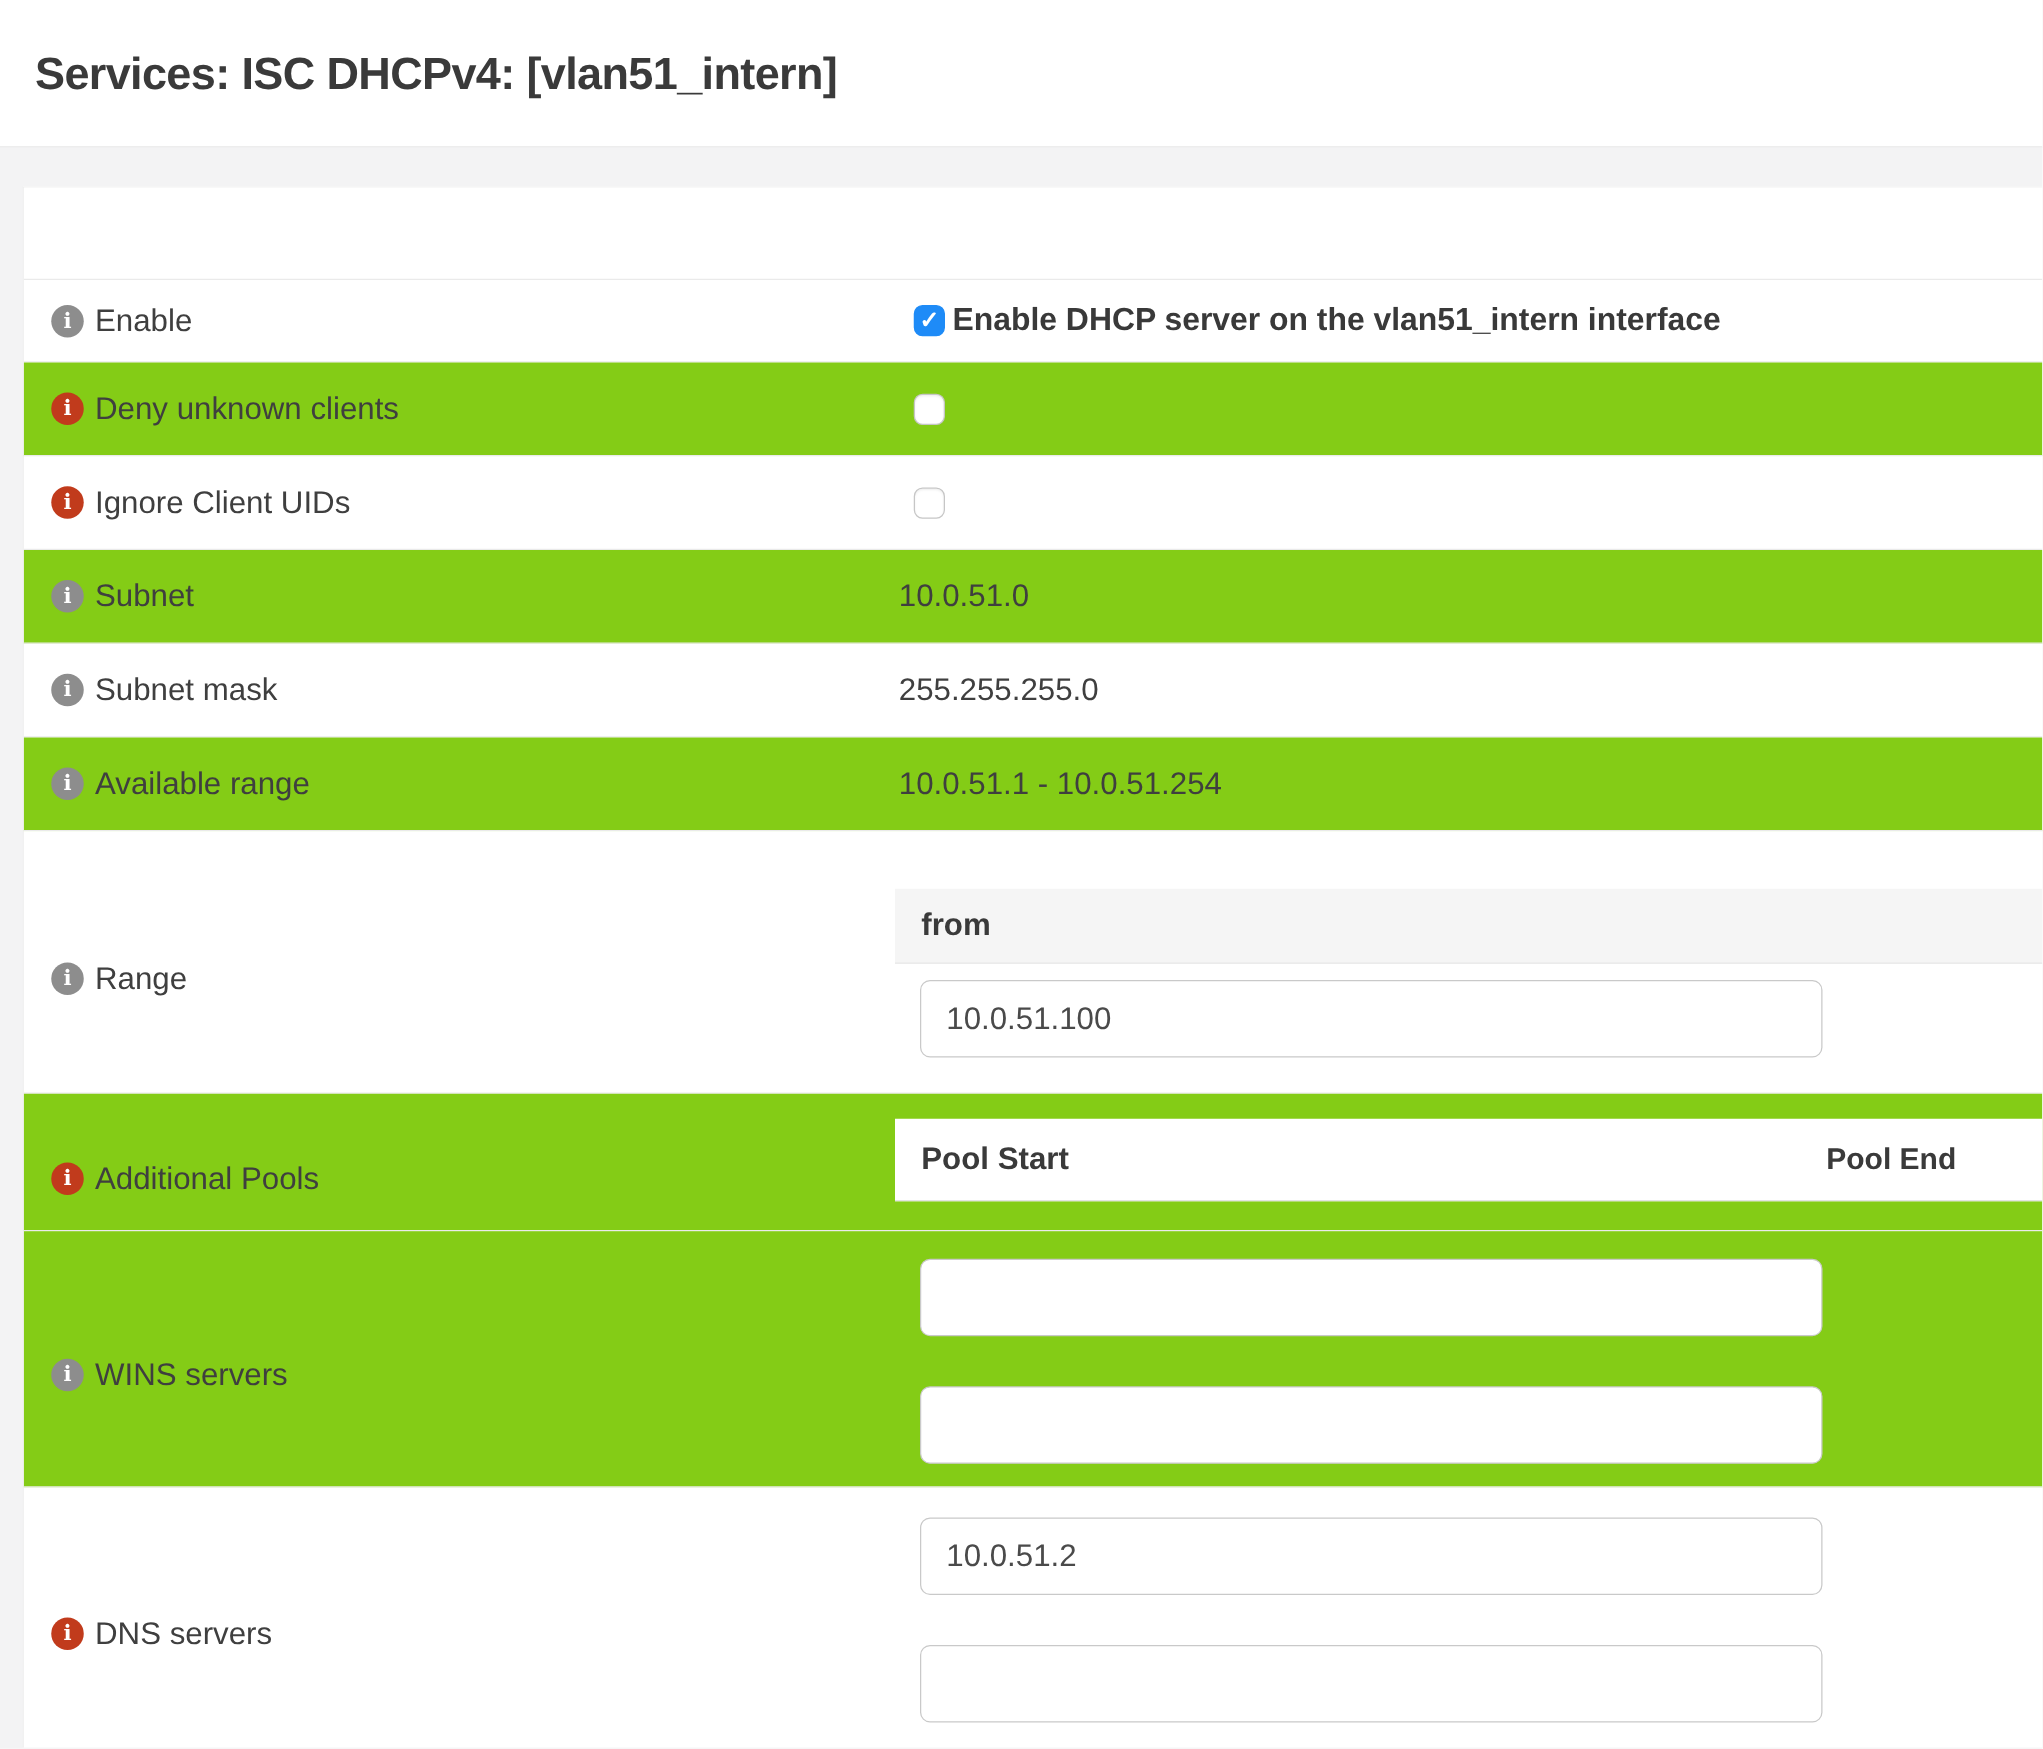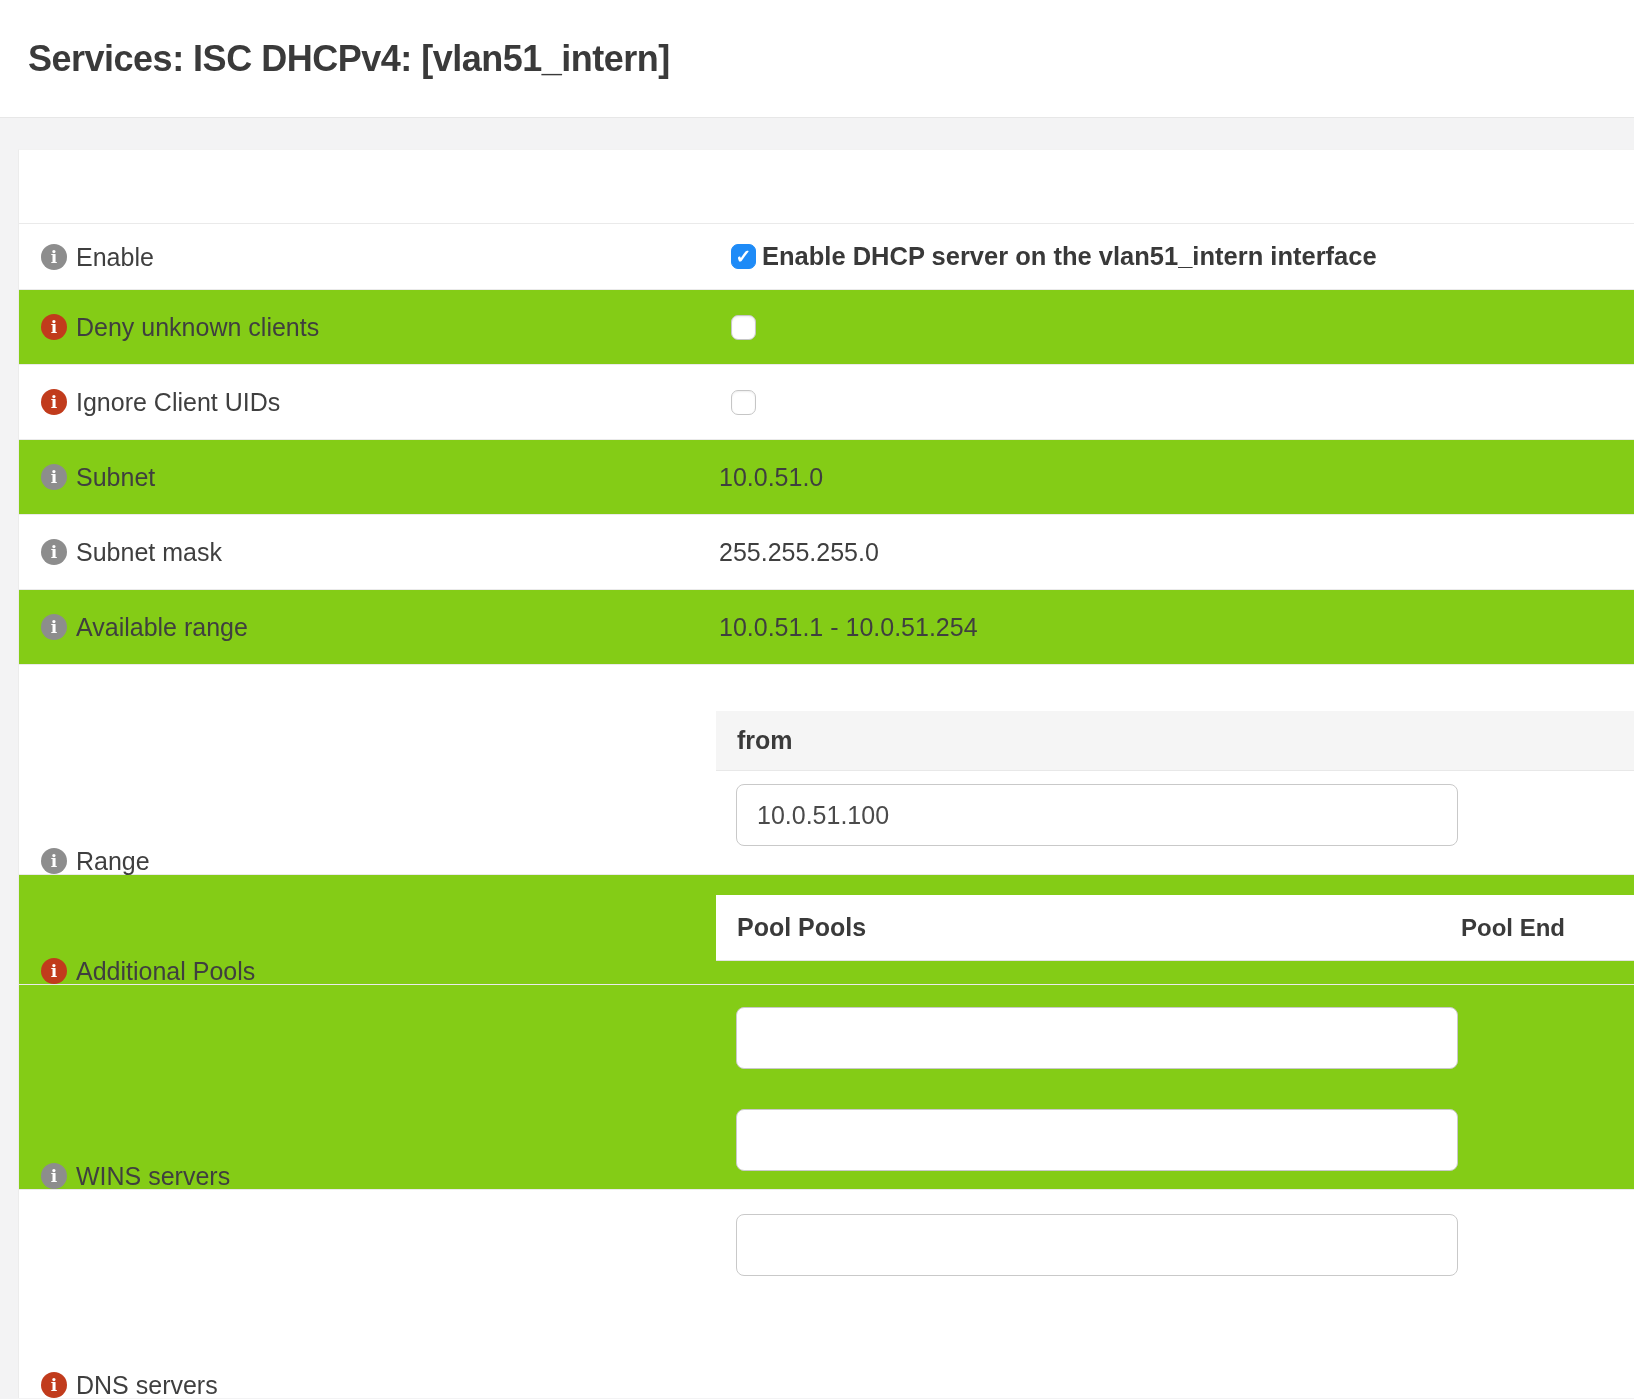--- a/index.html
+++ b/index.html
@@ -41,21 +41,21 @@
   .row-range { min-height: 210px; }
   .row-pools { min-height: 110px; }
   .row-wins  { min-height: 205px; }
   .row-dns   { min-height: 208px; border-bottom: none; }
 
   .row-label {
     width: 697px; flex-shrink: 0;
     display: flex; align-items: center; gap: 9px;
     padding-left: 22px;
   }
-  .row.tall .row-label { align-items: flex-end; padding-top: 26px; }
+  .row.tall .row-label { align-items: center; padding-top: 26px; }
   .label-text { font-size: 25px; color: #3f3f3f; line-height: 26px; }
 
   .info-icon {
     width: 26px; height: 26px; border-radius: 50%;
     color: #ffffff; flex-shrink: 0;
     display: flex; align-items: center; justify-content: center;
     font-family: "DejaVu Serif", serif; font-weight: bold; font-size: 17px;
     cursor: pointer;
   }
   .info-icon::after { content: "i"; }
@@ -204,21 +204,21 @@
       </div>
     </div>
 
     <div class="row row-pools tall striped">
       <div class="row-label">
         <span class="info-icon red"></span>
         <span class="label-text">Additional Pools</span>
       </div>
       <div class="row-control">
         <div class="pools-header">
-          <span class="pool-start">Pool Pools</span>
+          <span class="pool-start">Pool Start</span>
           <span class="pool-end">Pool End</span>
         </div>
       </div>
     </div>
 
     <div class="row row-wins tall striped">
       <div class="row-label">
         <span class="info-icon gray"></span>
         <span class="label-text">WINS servers</span>
       </div>
@@ -230,19 +230,20 @@
       </div>
     </div>
 
     <div class="row row-dns tall">
       <div class="row-label">
         <span class="info-icon red"></span>
         <span class="label-text">DNS servers</span>
       </div>
       <div class="row-control">
         <div class="stacked-inputs">
+          <input type="text" class="text-input" value="10.0.51.2" style="">
           <input type="text" class="text-input" value="" style="">
         </div>
       </div>
     </div>
 
   </section>
 </main>
 
 </body></html>

